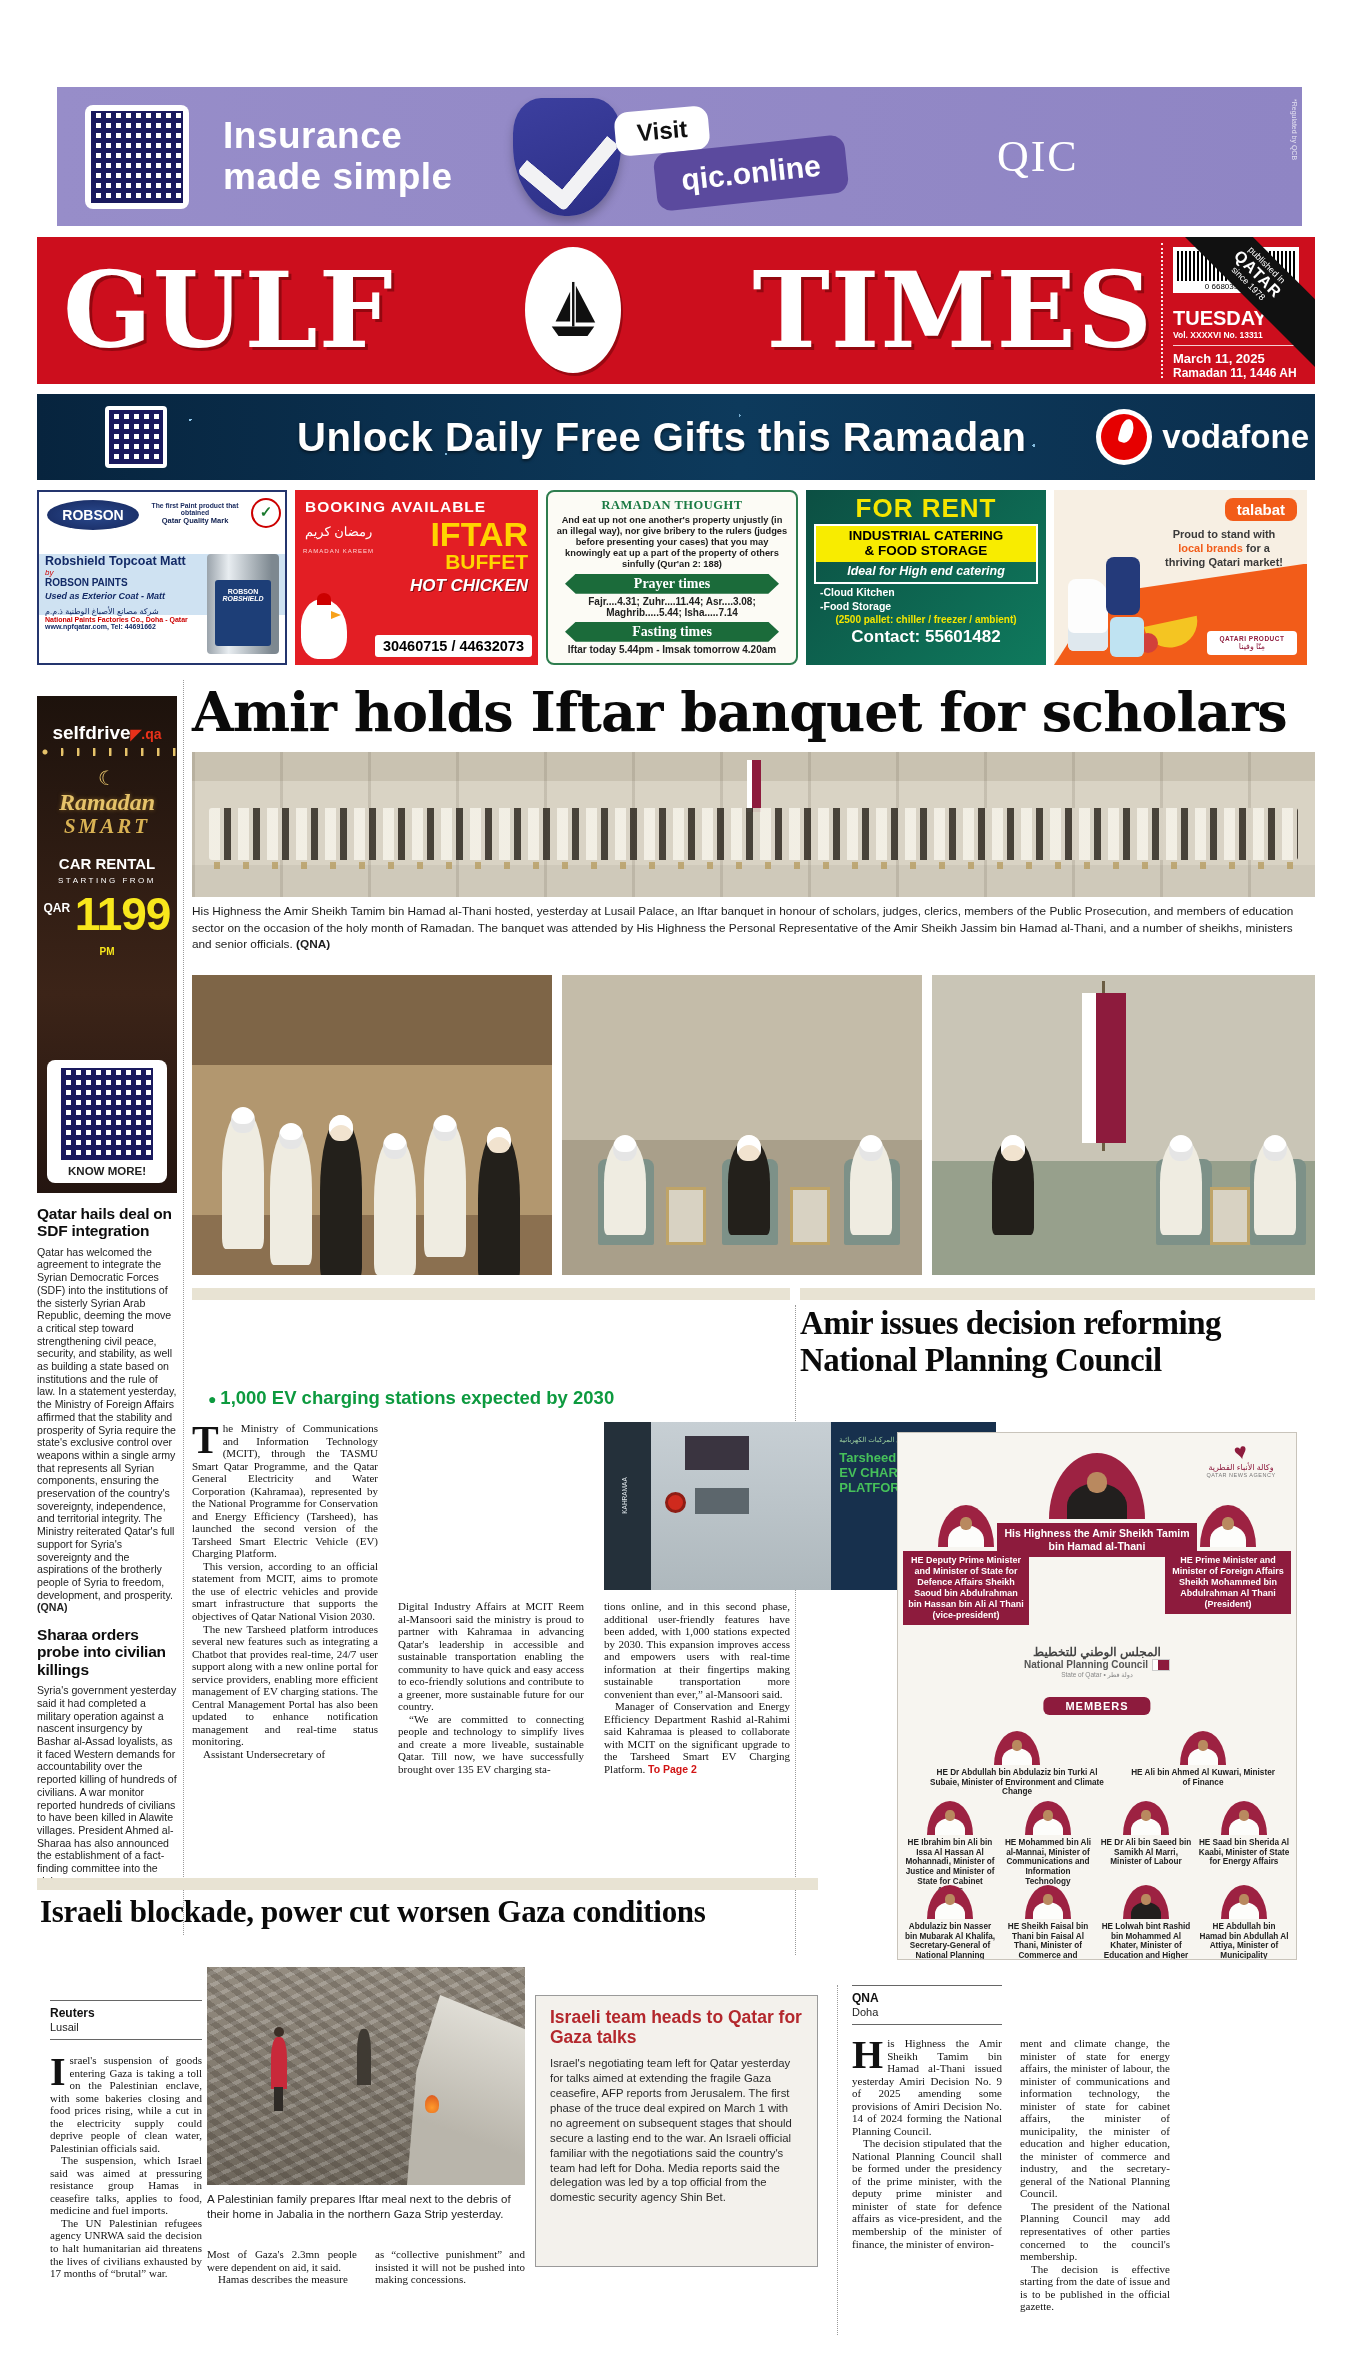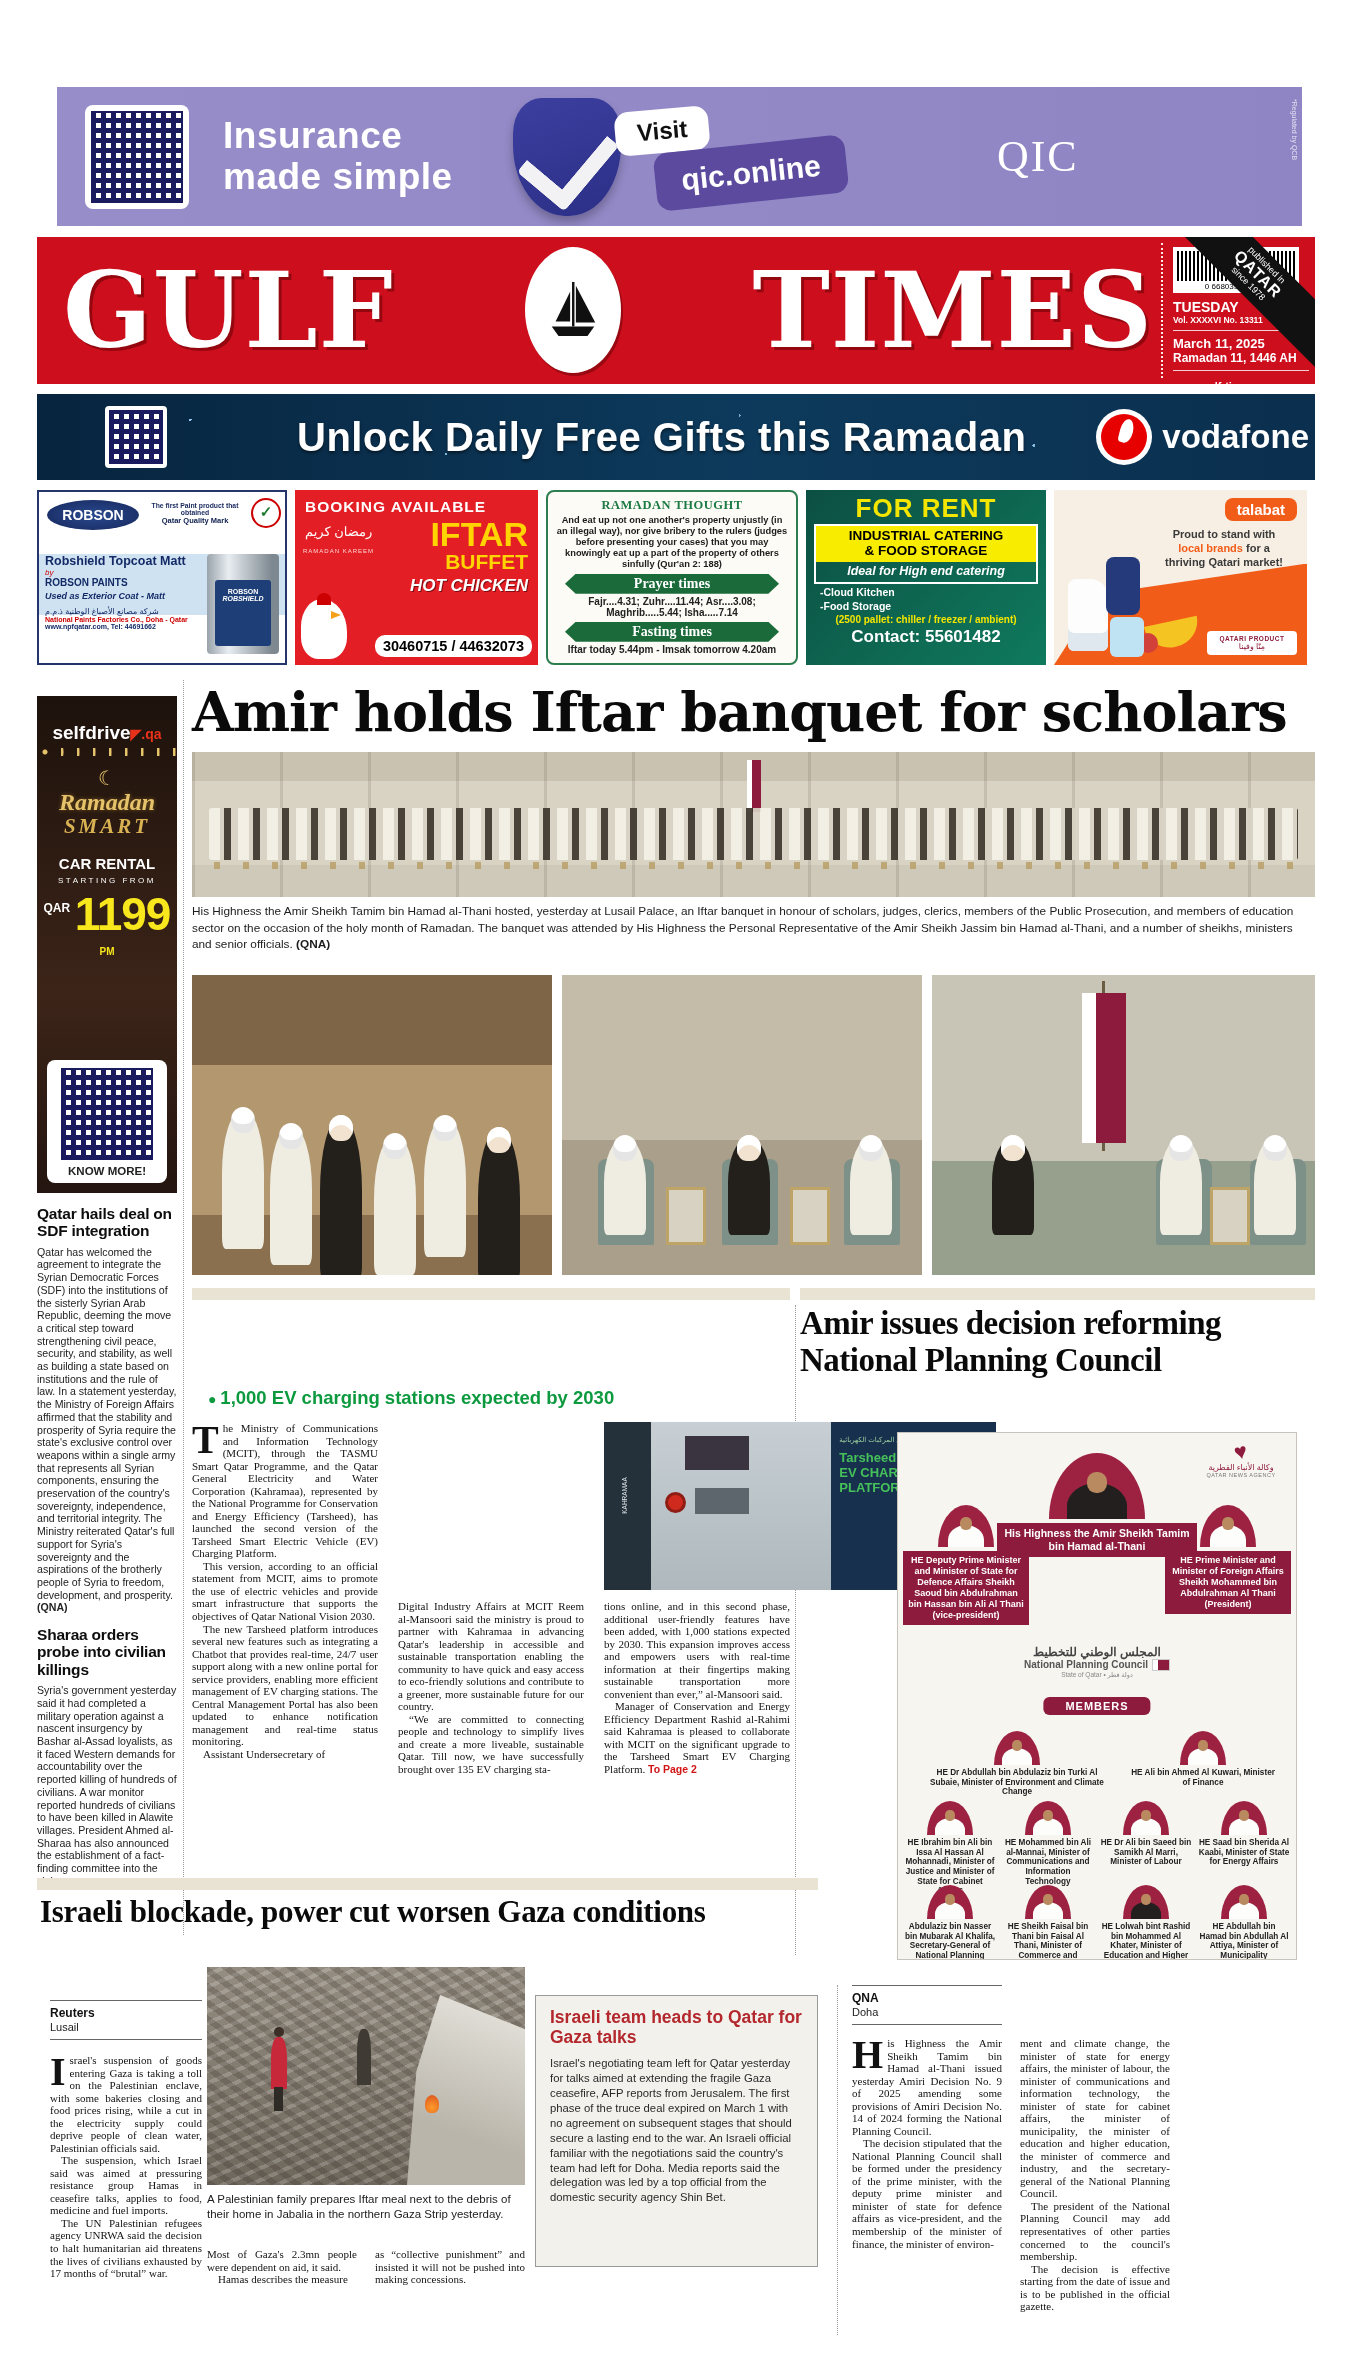--- a/index.html
+++ b/index.html
@@ -21,21 +21,21 @@
   .qiclogo{font-family:"Liberation Serif",serif;color:#fff;font-size:44px;letter-spacing:2px;margin-left:90px}
   .reg{position:absolute;right:4px;top:12px;writing-mode:vertical-rl;font-size:7px;color:rgba(255,255,255,.75)}
 
   
   .masthead{left:37px;top:237px;width:1278px;height:147px;background:#cc0e1d;overflow:hidden}
   .mtitle{position:absolute;left:26px;top:8px;width:1090px;height:130px;display:flex;align-items:center;justify-content:space-between;color:#fff;font-family:"DejaVu Serif","Liberation Serif",serif;font-weight:bold;font-size:104px;letter-spacing:1px;text-shadow:3px 3px 0 rgba(80,0,0,.45)}
   .dhow{width:96px;height:126px;background:#fff;border-radius:50%;display:flex;align-items:center;justify-content:center;box-shadow:2px 3px 0 rgba(80,0,0,.4)}
   .minfo{position:absolute;right:6px;top:6px;bottom:6px;width:136px;border-left:2px dotted rgba(255,255,255,.9);padding-left:10px;color:#fff}
   .bars{width:118px;height:30px;background:repeating-linear-gradient(90deg,#000 0 2px,#fff 2px 4px);border:4px solid #fff;border-bottom:0}
   .bnum{width:126px;background:#fff;color:#000;font-size:8px;text-align:center;padding:1px 0 2px}
-  .mday{font-weight:bold;font-size:14px;margin-top:6px}
+  .mday{font-weight:bold;font-size:20px;margin-top:14px}
   .mvol{font-size:8.5px;font-weight:bold}
   .mline{border-top:1px solid rgba(255,255,255,.8);margin:5px 0}
   .mdate{font-weight:bold;font-size:13px}
   .mhij{font-weight:bold;font-size:12px}
   .msite{font-weight:bold;font-size:11px;display:inline}
   .mprice{font-size:9.5px;display:inline;margin-left:5px}
   .ribbon{position:absolute;right:-52px;top:14px;width:220px;transform:rotate(45deg);background:#111;color:#fff;text-align:center;padding:6px 0;line-height:1.05}
   .rib1{font-size:9px}.rib2{font-size:16px;font-weight:bold;letter-spacing:1px}.rib3{font-size:9px}
 
   
@@ -77,21 +77,21 @@
   .iftarad{width:243px;background:#e31e24;color:#fff;padding:8px 10px;box-sizing:border-box}
   .ibook{font-weight:bold;font-size:15.5px;letter-spacing:1px}
   .iword{color:#ffd400;font-weight:bold;font-size:34px;line-height:.95;text-align:right;margin-top:2px}
   .ibuf{color:#ffd400;font-weight:bold;font-size:21px;text-align:right}
   .ihot{font-style:italic;font-weight:bold;font-size:17px;color:#fff;text-align:right;margin-top:2px;text-shadow:1px 1px 0 #7a0e12}
   .ikareem{position:absolute;left:10px;top:34px;font-size:13px;color:#fff}
   .iksm{position:absolute;left:8px;top:58px;font-size:6px;color:#ffd4d4;letter-spacing:1px}
   .chicken{position:absolute;left:6px;bottom:6px;width:46px;height:60px;background:#fff;border-radius:50% 60% 40% 40%}
   .chicken::before{content:"";position:absolute;top:-6px;left:16px;width:14px;height:12px;background:#c00;border-radius:50% 50% 0 0}
   .chicken::after{content:"";position:absolute;top:12px;left:30px;width:10px;height:8px;background:#f7a11a;clip-path:polygon(0 0,100% 50%,0 100%)}
-  .iphone{position:absolute;right:6px;bottom:8px;background:#fff;color:#000;font-weight:bold;font-size:14.5px;padding:3px 8px;border-radius:10px}
+  .iphone{position:absolute;right:6px;bottom:8px;background:#fff;color:#000;font-weight:bold;font-size:14.5px;padding:3px 8px;border-radius:3px}
   .thought{width:252px;border:2px solid #2e7d4f;border-radius:8px;background:#fcfbf5;padding:6px 7px;box-sizing:border-box;text-align:center}
   .tt{color:#1c7a44;font-weight:bold;font-size:12.5px;font-family:"Liberation Serif",serif;letter-spacing:.5px}
   .tq{font-size:9.3px;font-weight:bold;color:#1c1c1c;line-height:1.18;margin-top:2px}
   .gbar{background:#1b6b3a;color:#fff;font-family:"Liberation Serif",serif;font-weight:bold;font-size:14px;margin:4px 10px 2px;padding:2px 0;clip-path:polygon(0 50%,5% 0,95% 0,100% 50%,95% 100%,5% 100%)}
   .tpl{font-size:10px;font-weight:bold;color:#222}
   .tfast{font-size:10px;font-weight:bold;color:#222}
   .forrent{width:240px;background:linear-gradient(135deg,#0c4f43,#0f7a5d);color:#fff;text-align:center;padding:5px 8px;box-sizing:border-box}
   .frt{color:#f5e600;font-weight:bold;font-size:26px;letter-spacing:1px;line-height:1}
   .frbox{background:#f8ec00;color:#000;font-weight:bold;font-size:13.5px;line-height:1.1;border:2px solid #fff;border-bottom:0;padding:3px 2px;margin-top:3px}
   .frideal{border:2px solid #fff;border-top:0;color:#fff;font-style:italic;font-weight:bold;font-size:12.5px;padding:2px 0 4px}

